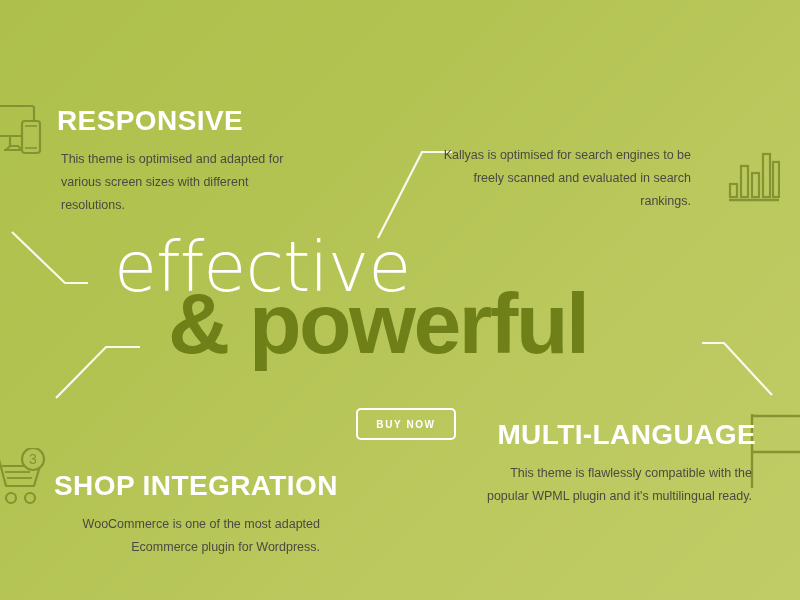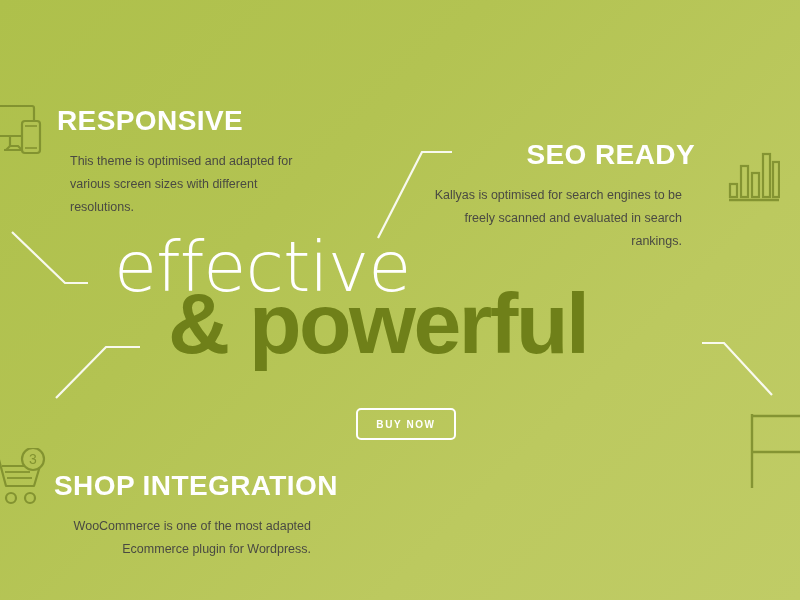--- a/index.html
+++ b/index.html
@@ -39,21 +39,21 @@
     color: #ffffff;
     letter-spacing: 0.4px;
     line-height: 1.1;
     margin: 0 0 11px 0;
     white-space: nowrap;
   }
   .feature .f-body {
     font-size: 12.5px;
     line-height: 1.85;
     color: #4a4a42;
-    margin: 13px;
+    margin: 4px;
   }
 
   .feat-left   { text-align: left; }
   .feat-right  { text-align: right; }
 
   #feature-responsive { left: 57px; top: 106px; width: 260px; }
   #feature-seo        { right: 105px; top: 140px; width: 275px; }
   #feature-shop       { left: 54px; top: 471px; width: 270px; text-align: right; }
   #feature-multilang  { right: 44px; top: 420px; width: 285px; }
 
@@ -170,29 +170,32 @@
     <line x1="4" y1="2" x2="4" y2="76" stroke="#7b8b2b" stroke-width="2.4"></line>
     <path d="M4 4 L56 4 L56 40 L4 40" stroke="#7b8b2b" stroke-width="2.4" fill="none"></path>
   </svg>
 
   <div class="feature feat-left" id="feature-responsive">
     <h2 class="f-title">RESPONSIVE</h2>
     <p class="f-body">This theme is optimised and adapted for various screen sizes with different resolutions.</p>
   </div>
 
   <div class="feature feat-right" id="feature-seo">
-    <h2 class="f-title">SEO READY</h2>
     <p class="f-body">Kallyas is optimised for search engines to be freely scanned and evaluated in search rankings.</p>
   </div>
 
   <div class="feature feat-left" id="feature-shop">
     <h2 class="f-title">SHOP INTEGRATION</h2>
     <p class="f-body">WooCommerce is one of the most adapted Ecommerce plugin for Wordpress.</p>
   </div>
 
+  <div class="feature feat-right" id="feature-multilang">
+    <h2 class="f-title">MULTI-LANGUAGE</h2>
+    <p class="f-body">This theme is flawlessly compatible with the popular WPML plugin and it's multilingual ready.</p>
+  </div>
 
   <div id="hero">
     <div id="hero-line1">effective</div>
     <div id="hero-line2">&amp; powerful</div>
   </div>
 
   <button id="buy-now">BUY NOW</button>
 
 </div>
 

